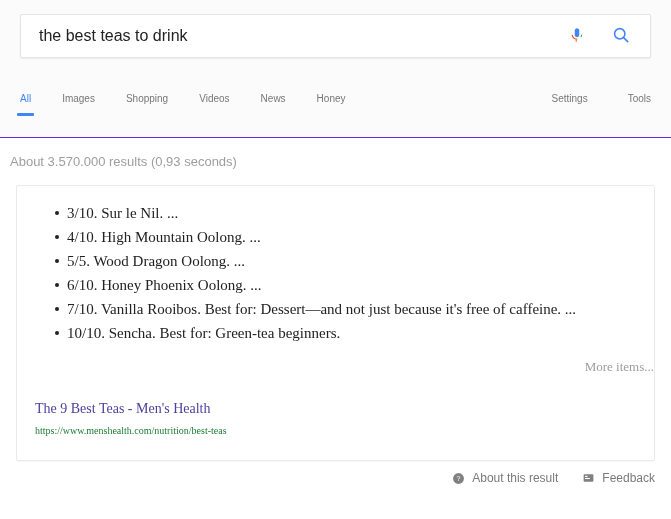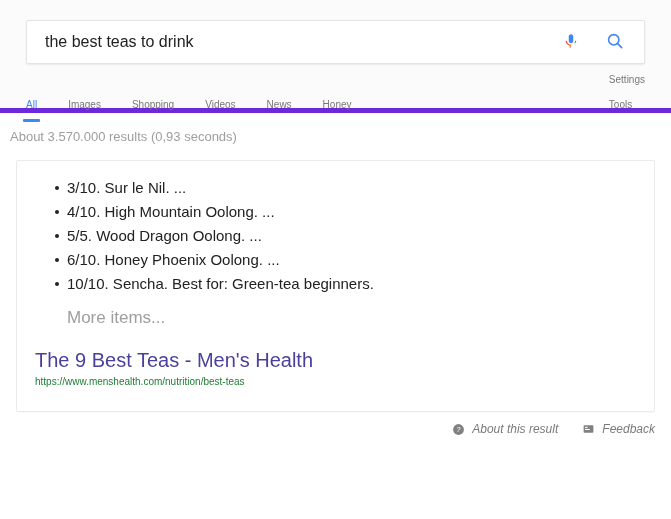--- a/index.html
+++ b/index.html
@@ -12,23 +12,23 @@
     height: 519px;
     background: #ffffff;
     font-family: "Liberation Sans", sans-serif;
     -webkit-font-smoothing: antialiased;
     overflow: hidden;
   }
 
   
   .header {
     background: #fbfbfb;
-    border-bottom: 5px solid #6d28d9;
-    padding: 10px;
-    height: 113px;
+    border-bottom: 1px solid #6d28d9;
+    padding: 4px;
+    height: 138px;
     position: relative;
   }
 
   
   .searchbar-wrap {
     padding: 10px 16px 0 16px;
   }
   .searchbar {
     height: 44px;
     background: #ffffff;
@@ -68,21 +68,21 @@
   
   .tabs-row {
     display: flex;
     align-items: flex-end;
     padding: 0 16px;
     height: 46px;
     margin-top: 12px;
     position: relative;
   }
   .tabs-left { display: flex; align-items: flex-end; }
-  .tabs-right { display: flex; align-items: flex-start; margin-left: auto; flex-direction: column; }
+  .tabs-right { display: flex; align-items: flex-start; margin-left: auto; }
   .tab {
     font-size: 10px;
     color: #777777;
     padding: 0 0 10px 0;
     margin-right: 31px;
     cursor: pointer;
     line-height: 15px;
     white-space: nowrap;
     position: relative;
     text-decoration: none;
@@ -112,20 +112,21 @@
   }
 
   
   .card {
     margin: 15px 16px 0 16px;
     border: 1px solid #ebebeb;
     border-radius: 2px;
     background: #ffffff;
     box-shadow: 0 1px 1px rgba(0,0,0,0.03);
     padding: 16px 0 20px 18px;
+    font-family: Liberation Serif, serif;
   }
 
   .snippet-list {
     list-style: none;
     margin: 0;
     padding: 0;
   }
   .snippet-list li {
     position: relative;
     font-size: 15px;
@@ -138,31 +139,32 @@
     content: "";
     position: absolute;
     left: 20px;
     top: 9px;
     width: 4px;
     height: 4px;
     border-radius: 50%;
     background: #222222;
   }
   .more-items {
-    font-size: 17px;
+    font-size: 13px;
     color: #9e9e9e;
     padding-left: 32px;
     margin-top: 14px;
     line-height: 18px;
     cursor: pointer;
+    text-align: right;
   }
 
   .result-link-block { margin-top: 22px; }
   .result-title {
-    font-size: 20px;
+    font-size: 14px;
     line-height: 22px;
     color: #4b3f9e;
     text-decoration: none;
     cursor: pointer;
     display: inline-block;
   }
   .result-url {
     font-size: 10px;
     line-height: 18px;
     color: #1e7d33;
@@ -178,21 +180,20 @@
     padding: 10px 16px 0 0;
     gap: 24px;
   }
   .footer-item {
     display: flex;
     align-items: center;
     font-size: 12px;
     color: #7a7a7a;
     cursor: pointer;
     line-height: 14px;
-    font-style: italic;
   }
   .footer-item .fi-icon {
     margin-right: 7px;
     display: flex;
     align-items: center;
   }
 </style>
 </head>
 <body>
 
@@ -241,20 +242,21 @@
 
 <div class="result-stats">About 3.570.000 results (0,93 seconds)</div>
 
 <div class="card">
 
   <ul class="snippet-list">
     <li>3/10. Sur le Nil. ...</li>
     <li>4/10. High Mountain Oolong. ...</li>
     <li>5/5. Wood Dragon Oolong. ...</li>
     <li>6/10. Honey Phoenix Oolong. ...</li>
+    <li>7/10. Vanilla Rooibos. Best for: Dessert—and not just because it's free of caffeine. ...</li>
     <li>10/10. Sencha. Best for: Green-tea beginners.</li>
   </ul>
 
   <div class="more-items">More items...</div>
 
   <div class="result-link-block">
     <a class="result-title">The 9 Best Teas - Men's Health</a>
     <div class="result-url">https://www.menshealth.com/nutrition/best-teas</div>
   </div>
 

